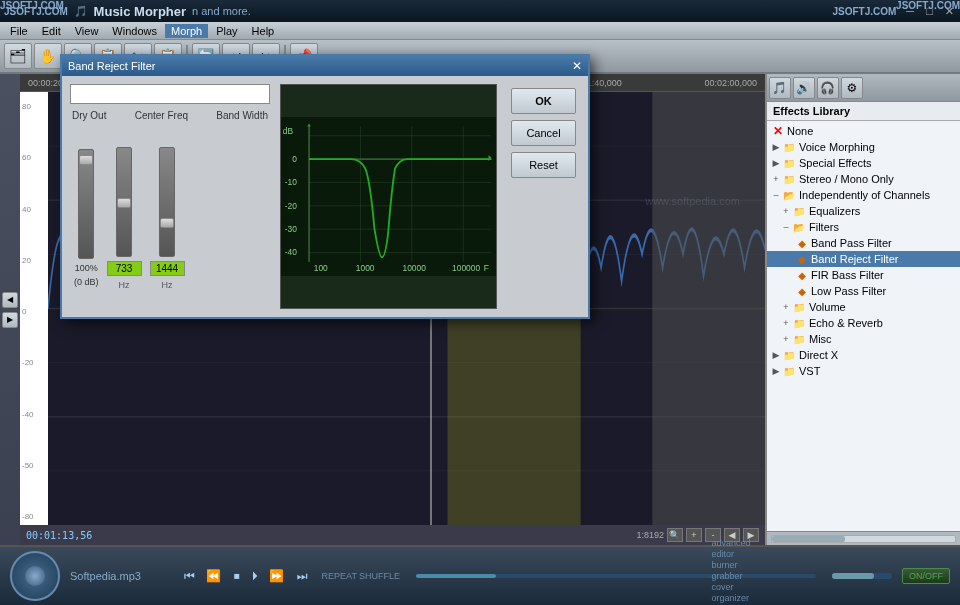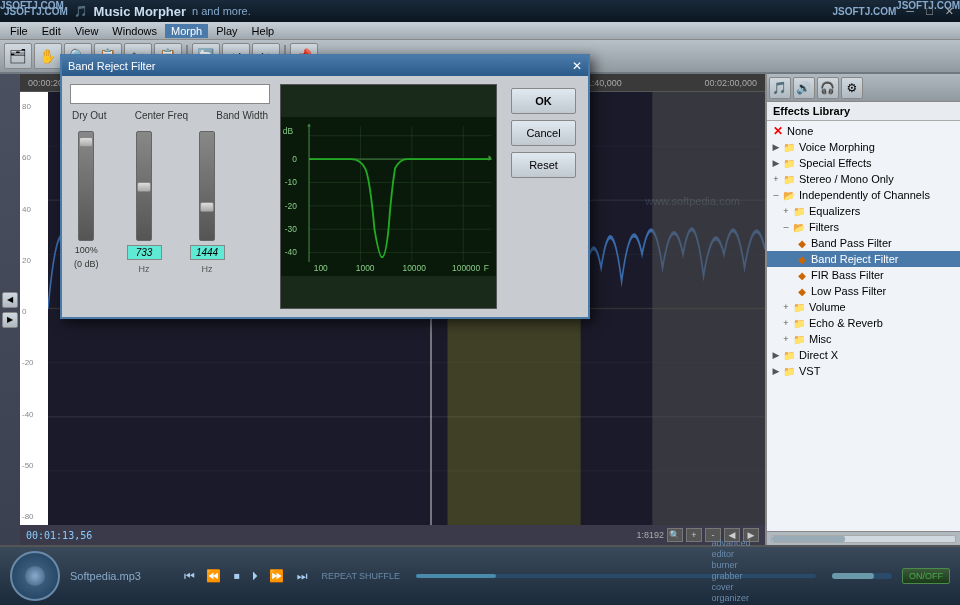--- a/index.html
+++ b/index.html
@@ -373,22 +373,22 @@
     }
     .dialog-params-label {
       display: flex;
       justify-content: space-between;
       color: #333;
       font-size: 10px;
       padding: 0 2px;
     }
     .dialog-sliders {
       display: flex;
-      gap: 28px;
-      align-items: flex-start;
+      gap: 8px;
+      align-items: center;
       flex: 1;
       padding: 4px;
     }
     .slider-container {
       display: flex;
       flex-direction: column;
       align-items: center;
       gap: 4px;
     }
     .slider-track {
@@ -406,27 +406,26 @@
       width: 14px;
       height: 10px;
       background: linear-gradient(to bottom, #ddd, #aaa);
       border: 1px solid #888;
       border-radius: 2px;
       position: absolute;
       cursor: pointer;
     }
     .slider-label { color: #333; font-size: 9px; }
     .slider-value-box {
-      background: #5eead4;
+      background: #84cc16;
       border: 1px solid #888;
       padding: 1px 4px;
       font-size: 10px;
       min-width: 35px;
       text-align: center;
-      font-style: italic;
     }
     .slider-unit { font-size: 9px; color: #555; }
 
     
     .dialog-graph {
       flex: 1;
       background: #1a2a1a;
       border: 1px solid #555;
       position: relative;
       overflow: hidden;

